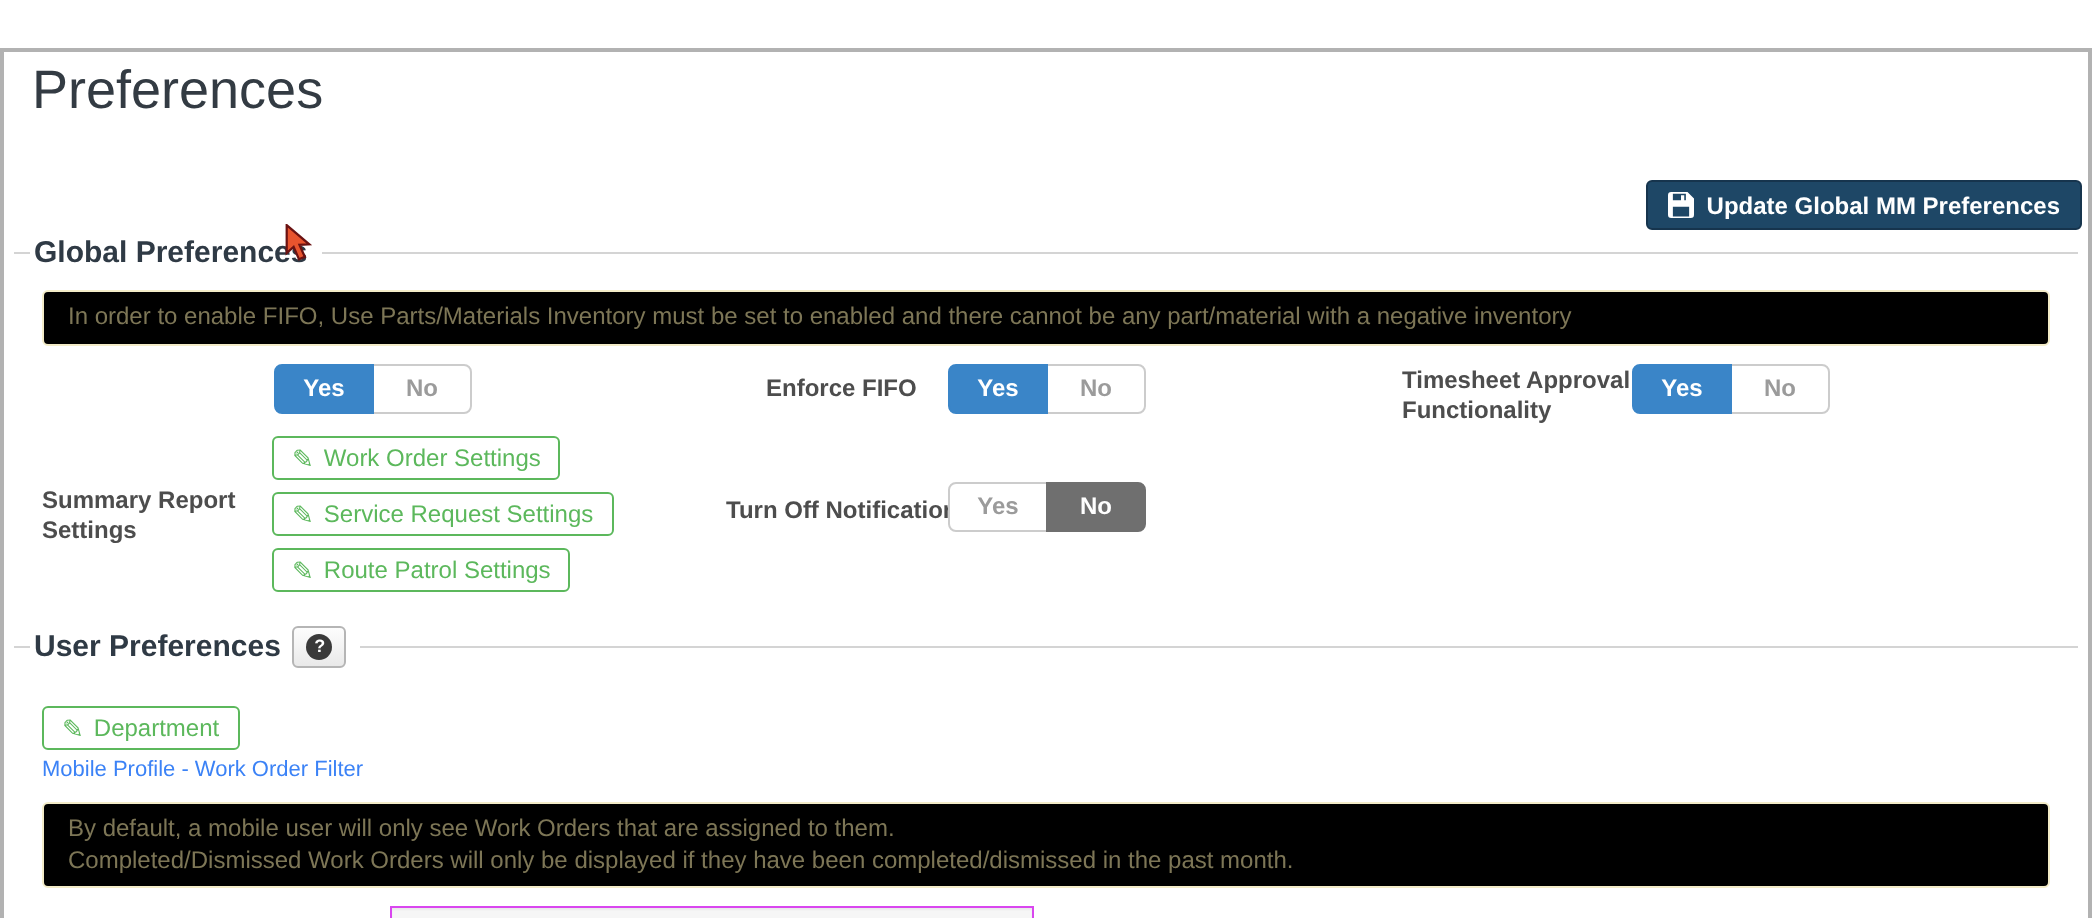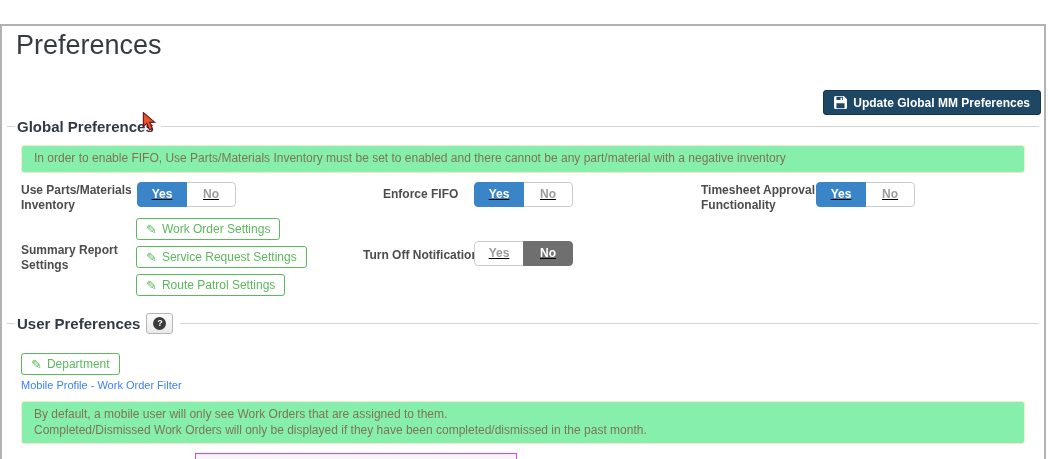--- a/index.html
+++ b/index.html
@@ -24,28 +24,28 @@
   }
   fieldset legend {
     margin-left:8px; padding:0 7px 0 2px;
     font-size:15px; font-weight:700; color:#2f3a45;
     display:flex; align-items:center; gap:6px;
   }
   #global-fieldset { left:5px; right:5px; top:92px; height:172px; }
   #user-fieldset   { left:5px; right:5px; top:287px; height:172px; }
   .alert {
     position:absolute; left:14px; right:14px;
-    background:#86efac; border:1px solid #f3ecc8; border-radius:3px;
+    background:#000000; border:1px solid #f3ecc8; border-radius:3px;
     color:#7d7656; font-size:12px; line-height:15.5px; padding:5px 12px;
   }
   .field-label {
     position:absolute; font-size:12px; font-weight:700; color:#4d4d4d; line-height:15px;
   }
   .toggle {
-    position:absolute; display:flex; height:25px; border-radius:4px; cursor:pointer;text-decoration:underline;
+    position:absolute; display:flex; height:25px; border-radius:4px; cursor:pointer;
   }
   .toggle .opt {
     width:50px; height:25px; line-height:23px; text-align:center;
     font-size:12px; font-weight:700;
     background:#fff; border:1px solid #cccccc; color:#9b9b9b;
   }
   .toggle .opt:first-child { border-radius:4px 0 0 4px; }
   .toggle .opt:last-child  { border-radius:0 4px 4px 0; margin-left:-1px; }
   .toggle .opt.on-blue { background:#3a85c8; border-color:#3a85c8; color:#fff; z-index:1; }
   .toggle .opt.on-dark { background:#6f6f6f; border-color:#6f6f6f; color:#fff; z-index:1; }
@@ -90,21 +90,20 @@
     <span>Update Global MM Preferences</span>
   </button>
 
   <fieldset id="global-fieldset">
     <legend>
       <span>Global Preferences</span>
     </legend>
 
     <div class="alert" style="top:10px;">In order to enable FIFO, Use Parts/Materials Inventory must be set to enabled and there cannot be any part/material with a negative inventory</div>
 
-    <div class="field-label" style="left:14px; top:48px; width:122px;">Use Parts/Materials Inventory</div>
     <div class="toggle" style="left:130px; top:47px;">
       <div class="opt on-blue">Yes</div>
       <div class="opt">No</div>
     </div>
 
     <div class="field-label" style="left:376px; top:52px; width:110px;">Enforce FIFO</div>
     <div class="toggle" style="left:467px; top:47px;">
       <div class="opt on-blue">Yes</div>
       <div class="opt">No</div>
     </div>

